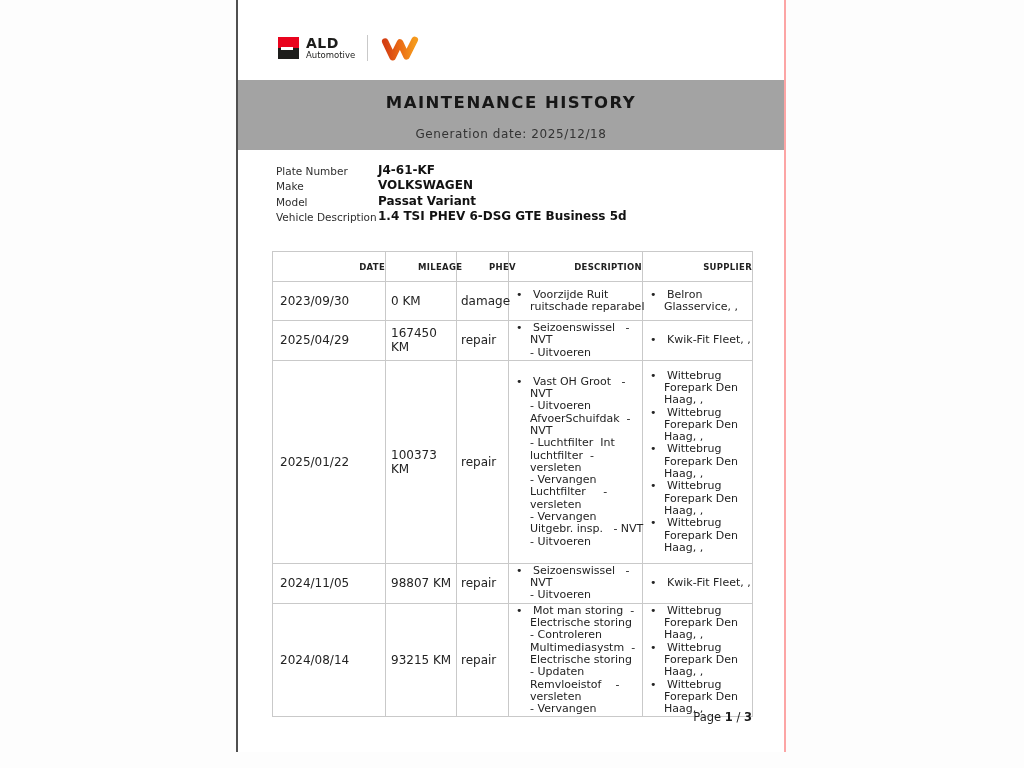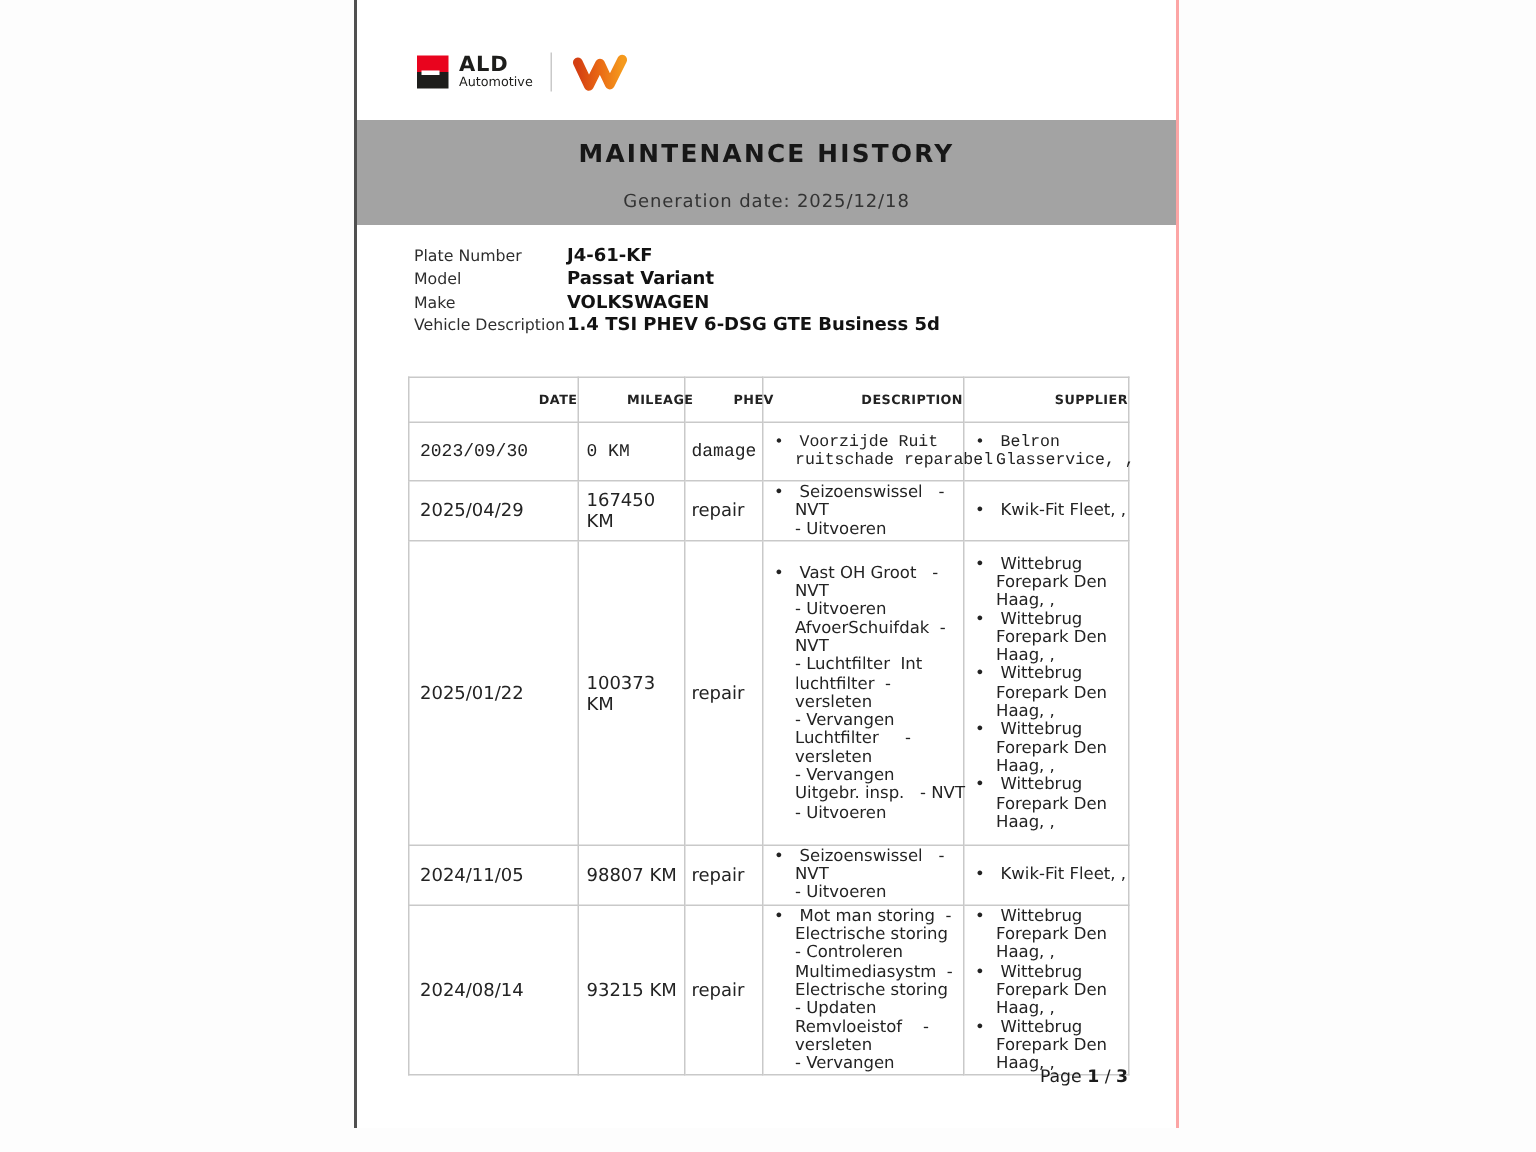--- a/index.html
+++ b/index.html
@@ -41,21 +41,21 @@
     border-collapse: collapse; table-layout: fixed; }
   table.mt th, table.mt td { border: 1px solid #c9c9c9; vertical-align: middle; }
   table.mt th { height: 30px; font-size: 8.5px; letter-spacing: .3px; font-weight: bold;
     text-align: right; color: #222; padding-left: 32px; }
   table.mt td { font-size: 12px; color: #232323; padding: 1px 2px 1px 0; }
   .td-date    { padding-left: 7px !important; }
   .td-mileage { padding-left: 5px !important; }
   .td-type    { padding-left: 4px !important; }
   .td-desc, .td-supplier { font-size: 11px !important; line-height: 12.3px; padding-left: 4px !important; }
 
-  .row-0 { height: 39px; font-family: Liberation Mono, monospace; }
+  .row-0 { height: 39px; }
   .row-1 { height: 37px; }
   .row-2 { height: 203px; }
   .row-3 { height: 36px; }
   .row-4 { height: 111px; }
 
   .b-item { display: flex; }
   .bullet { flex: 0 0 17px; width: 17px; padding-left: 3px; }
   .b-lines { flex: 1; }
   .b-lines div { white-space: pre; }
   .b-lines div:first-child { text-indent: 3px; }
@@ -96,26 +96,26 @@
       <h1>MAINTENANCE HISTORY</h1>
       <div class="gen-date">Generation date: 2025/12/18</div>
     </div>
 
     <div class="vehicle-info">
       <div class="vi-row">
         <div class="vi-label">Plate Number</div>
         <div class="vi-value">J4-61-KF</div>
       </div>
       <div class="vi-row">
+        <div class="vi-label">Make</div>
+        <div class="vi-value">VOLKSWAGEN</div>
+      </div>
+      <div class="vi-row">
         <div class="vi-label">Model</div>
         <div class="vi-value">Passat Variant</div>
-      </div>
-      <div class="vi-row">
-        <div class="vi-label">Make</div>
-        <div class="vi-value">VOLKSWAGEN</div>
       </div>
       <div class="vi-row">
         <div class="vi-label">Vehicle Description</div>
         <div class="vi-value">1.4 TSI PHEV 6-DSG GTE Business 5d</div>
       </div>
     </div>
 
     <table class="mt">
       <colgroup>
         <col style="width:113px">

